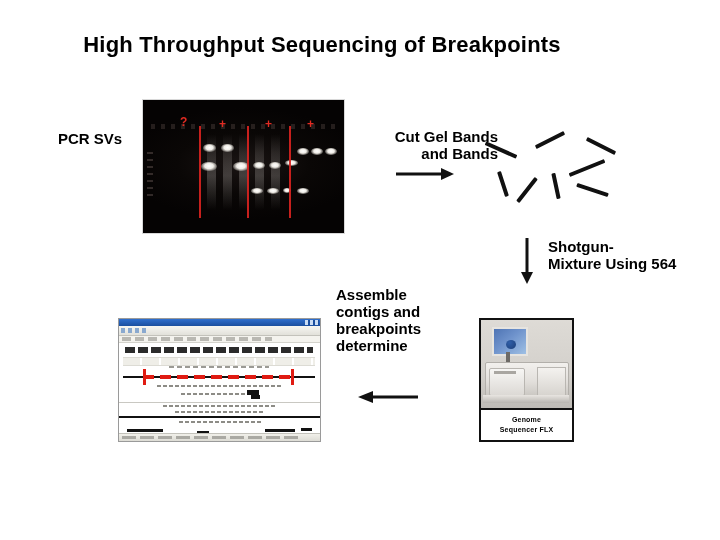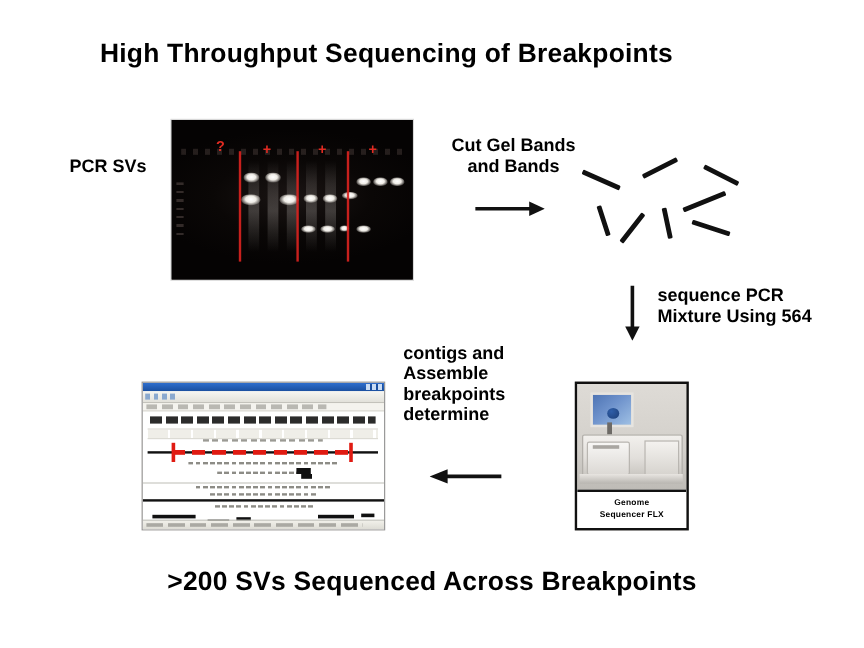--- a/index.html
+++ b/index.html
@@ -16,21 +16,21 @@
     font-size:22px;font-weight:bold;letter-spacing:.2px;
   }
   .footer-title{
     position:absolute;left:0;top:472px;width:720px;text-align:center;
     font-size:22px;font-weight:bold;letter-spacing:.2px;
   }
 
   
   .lbl{position:absolute;font-weight:bold;font-size:15px;line-height:17px;}
   .lbl-pcr{left:58px;top:130px;}
-  .lbl-cut{left:358px;top:113px;width:140px;text-align:center;}
+  .lbl-cut{left:358px;top:128px;width:140px;text-align:right;}
   .lbl-shotgun{left:548px;top:238px;width:170px;}
   .lbl-assemble{left:336px;top:286px;width:120px;}
 
   
   .arrow-r{
     position:absolute;left:396px;top:167px;width:58px;height:14px;
   }
   .arrow-d{
     position:absolute;left:520px;top:238px;width:14px;height:46px;
   }
@@ -201,21 +201,21 @@
     <div class="frag" style="left:66px;top:12px;width:32px;transform:rotate(-27deg);"></div>
     <div class="frag" style="left:117px;top:18px;width:32px;transform:rotate(27deg);"></div>
     <div class="frag" style="left:100px;top:40px;width:38px;transform:rotate(-22deg);"></div>
     <div class="frag" style="left:22px;top:56px;width:26px;transform:rotate(72deg);"></div>
     <div class="frag" style="left:44px;top:62px;width:30px;transform:rotate(-52deg);"></div>
     <div class="frag" style="left:75px;top:58px;width:26px;transform:rotate(78deg);"></div>
     <div class="frag" style="left:108px;top:62px;width:33px;transform:rotate(18deg);"></div>
   </div>
 
   <div class="lbl lbl-shotgun">
-    <div>sequence PCR</div>
+    <div>Shotgun-</div>
     <div>Mixture Using 564</div>
   </div>
 
   <svg class="arrow-d" viewBox="0 0 14 46">
     <line x1="7" y1="0" x2="7" y2="36" stroke="#111" stroke-width="3"></line>
     <polygon points="1,34 7,46 13,34" fill="#111"></polygon>
   </svg>
 
   <div class="seq">
     <div class="seq-photo">
@@ -229,22 +229,22 @@
       <div class="seq-right"></div>
       <div class="seq-base"></div>
     </div>
     <div class="seq-cap">
       <span>Genome</span>
       <span>Sequencer FLX</span>
     </div>
   </div>
 
   <div class="lbl lbl-assemble">
+    <div>Assemble</div>
     <div>contigs and</div>
-    <div>Assemble</div>
     <div>breakpoints</div>
     <div>determine</div>
   </div>
 
   <svg class="arrow-l" viewBox="0 0 60 14">
     <line x1="13" y1="7" x2="60" y2="7" stroke="#111" stroke-width="3"></line>
     <polygon points="15,1 0,7 15,13" fill="#111"></polygon>
   </svg>
 
   <div class="browser">
@@ -273,15 +273,14 @@
       <div class="br-txtline" style="left:60px;top:78px;width:82px;"></div>
       <div class="br-blk" style="left:8px;top:86px;width:36px;height:3px;"></div>
       <div class="br-blk" style="left:54px;top:90px;width:18px;height:3px;"></div>
       <div class="br-blk" style="left:78px;top:88px;width:12px;height:3px;"></div>
       <div class="br-blk" style="left:146px;top:86px;width:30px;height:3px;"></div>
       <div class="br-blk" style="left:182px;top:85px;width:11px;height:3px;"></div>
     </div>
     <div class="br-status"></div>
   </div>
 
-  <div class="footer-title">&gt;200 SVs Sequenced Across Breakpoints</div>
 
 </div>
 
 </body></html>

